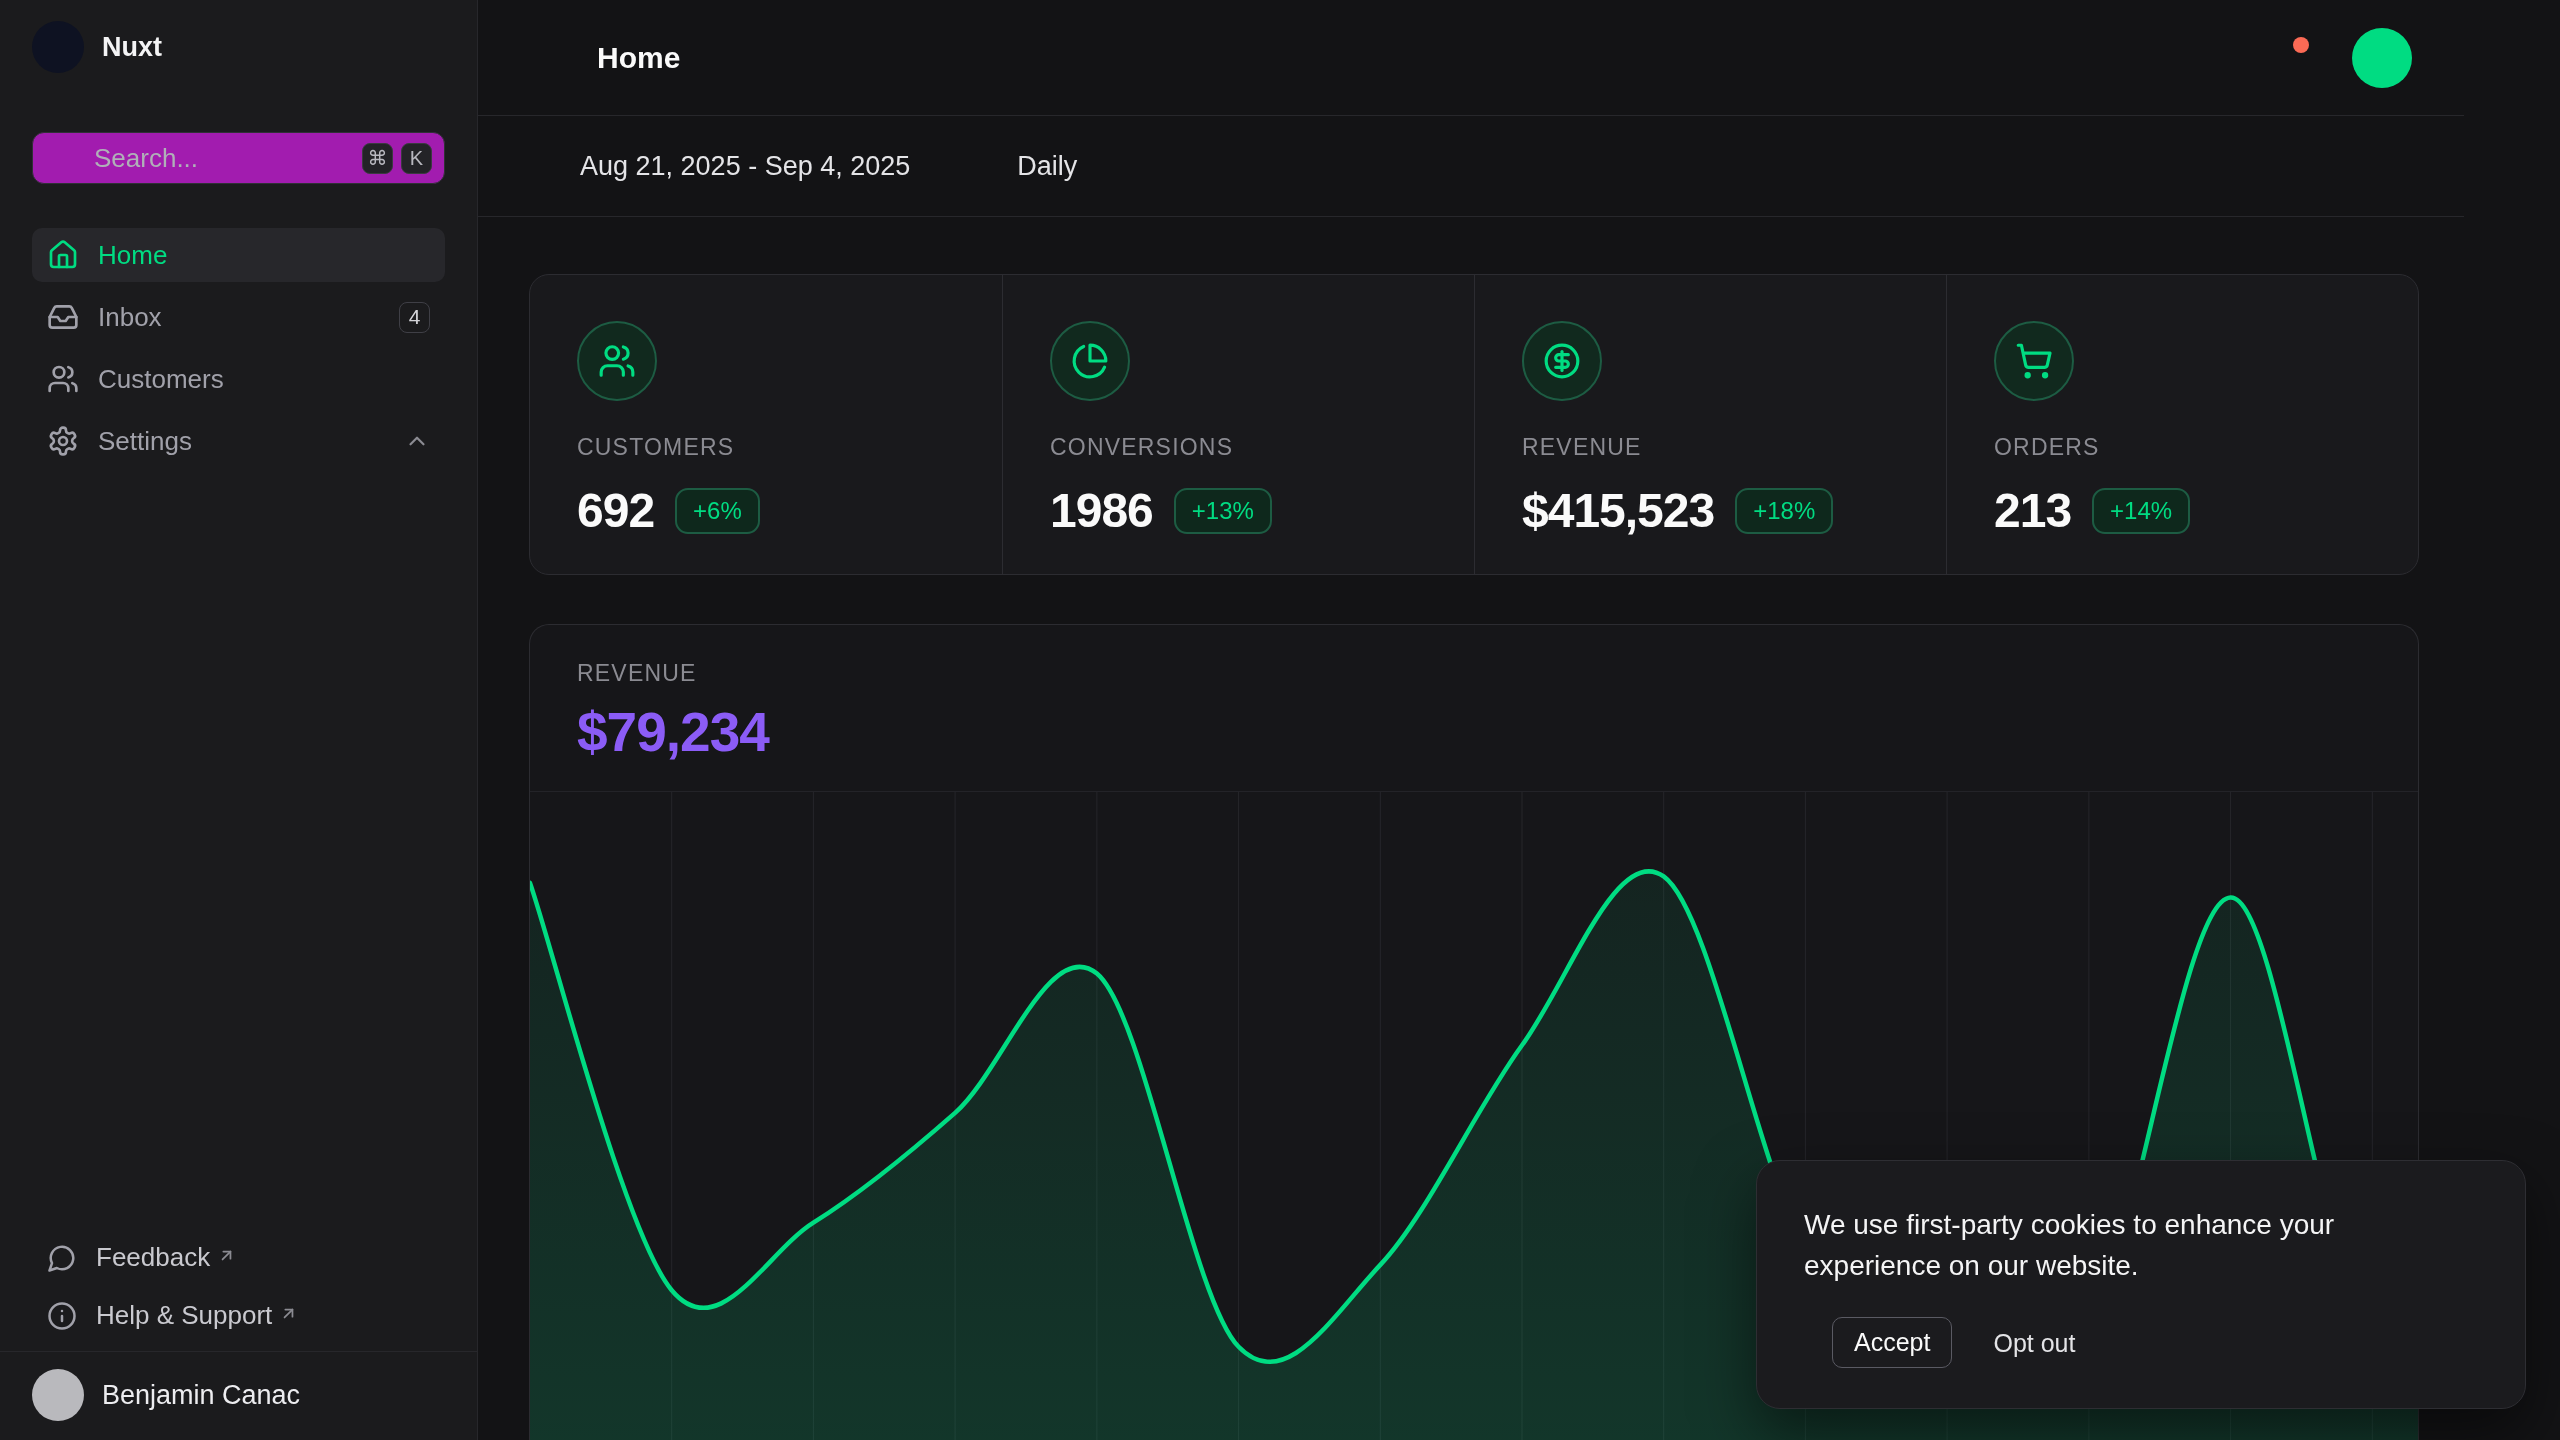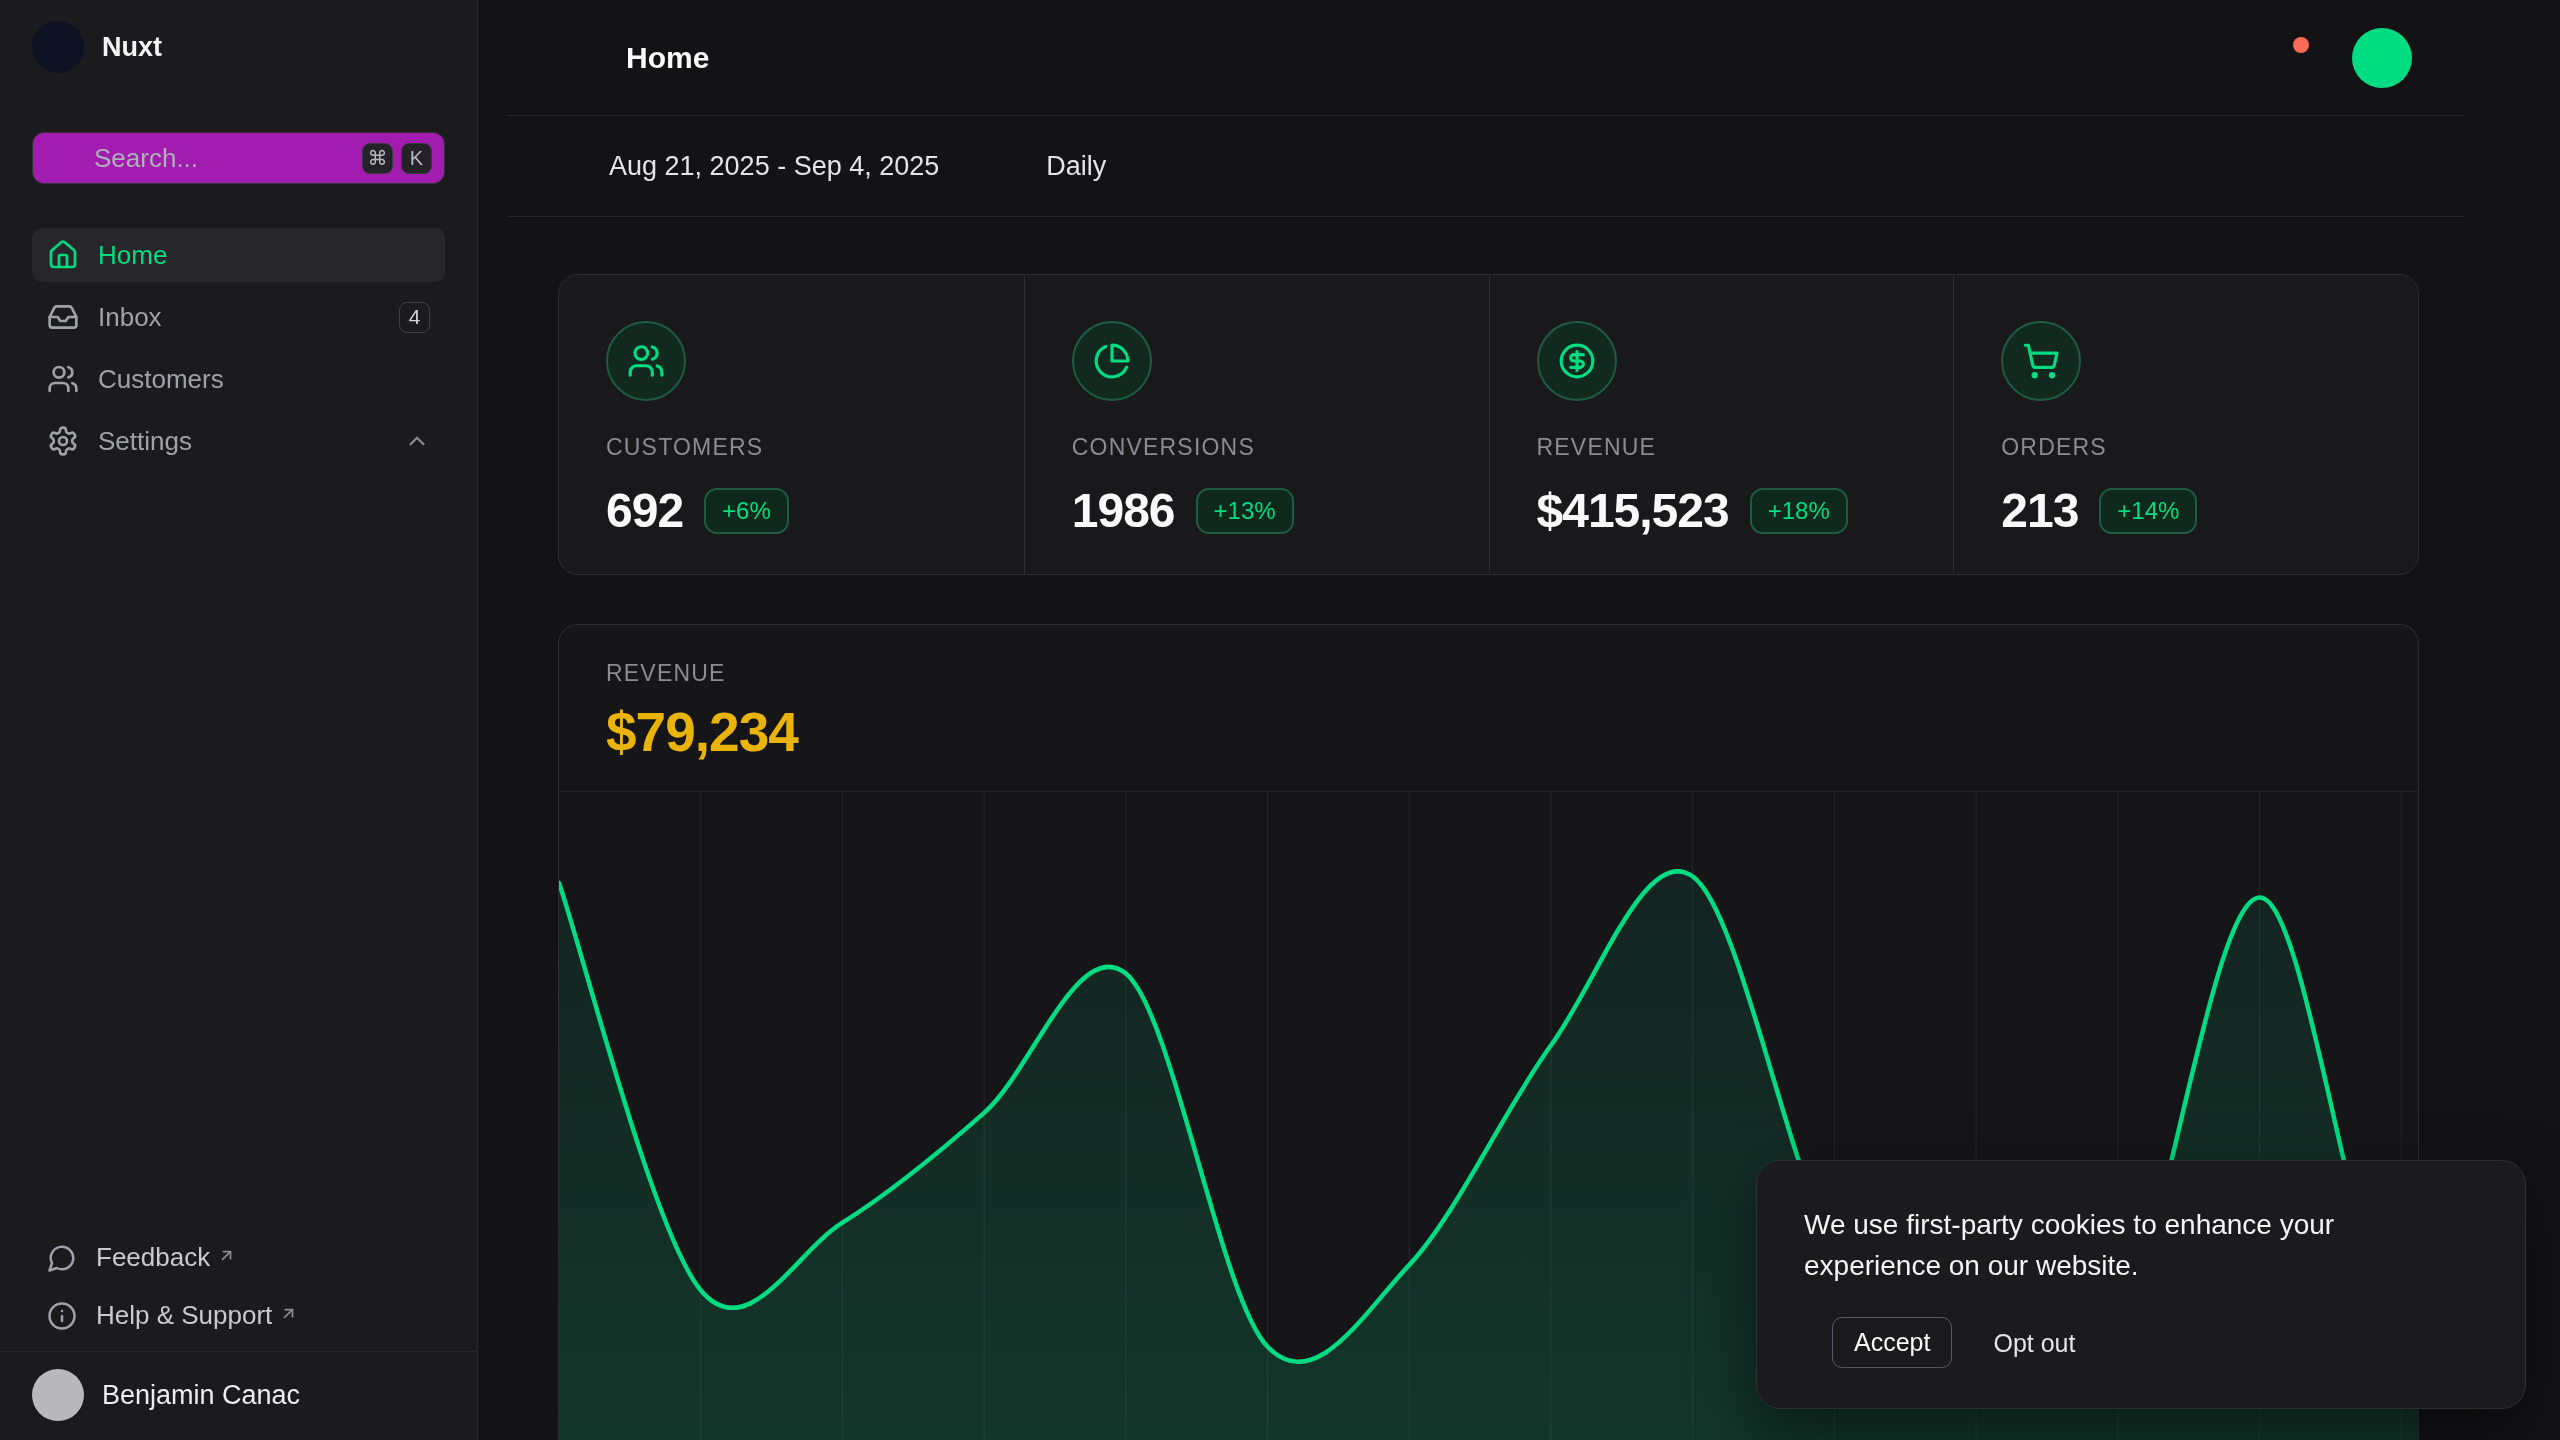--- a/index.html
+++ b/index.html
@@ -3,21 +3,21 @@
 <meta charset="utf-8">
 <style>
   * { margin:0; padding:0; box-sizing:border-box; }
   html,body { width:2560px; height:1440px; overflow:hidden; }
   body {
     background:#131315;
     font-family:"Liberation Sans","DejaVu Sans",sans-serif;
     color:#e4e4e7;
     -webkit-font-smoothing:antialiased;
   }
-  .app { display:flex; width:2464px; height:1440px;gap:29px; }
+  .app { display:flex; width:2464px; height:1440px; }
 
   
   .sidebar {
     width:478px; min-width:478px; background:#1b1b1d;
     border-right:1px solid #27272b;
     display:flex; flex-direction:column;
     padding:16px 32px 0 32px;
   }
   .team-row { height:62px; display:flex; align-items:center; cursor:pointer; border-radius:10px; }
   .team-logo {
@@ -133,21 +133,21 @@
     border:2px solid #1d5c43; color:#00dc82; font-size:24px; font-weight:500;
   }
 
   .chart-card {
     margin:49px 45px 0 51px; flex:1; min-height:0;
     background:#161619; border:1px solid #2c2c31; border-bottom:none;
     border-radius:20px 20px 0 0; display:flex; flex-direction:column; overflow:hidden;
   }
   .chart-header { padding:35px 47px 27px 47px; }
   .chart-label { font-size:23px; font-weight:500; color:#8b8b92; letter-spacing:1.2px; }
-  .chart-value { margin-top:13px; font-size:55px; font-weight:700; color:#eab308; letter-spacing:-1px; }
+  .chart-value { margin-top:13px; font-size:55px; font-weight:700; color:#8b5cf6; letter-spacing:-1px; }
   .plot { position:relative; flex:1; border-top:1px solid #232328; overflow:hidden; }
   .plot svg { position:absolute; left:0; top:0; display:block; }
 
   
   .cookie-banner {
     position:fixed; right:34px; bottom:31px; width:770px;
     background:#1b1b1e; border:1px solid #2e2e33; border-radius:24px;
     box-shadow:0 24px 60px rgba(0,0,0,0.5);
     padding:43px 47px 40px 47px; z-index:50;
   }

